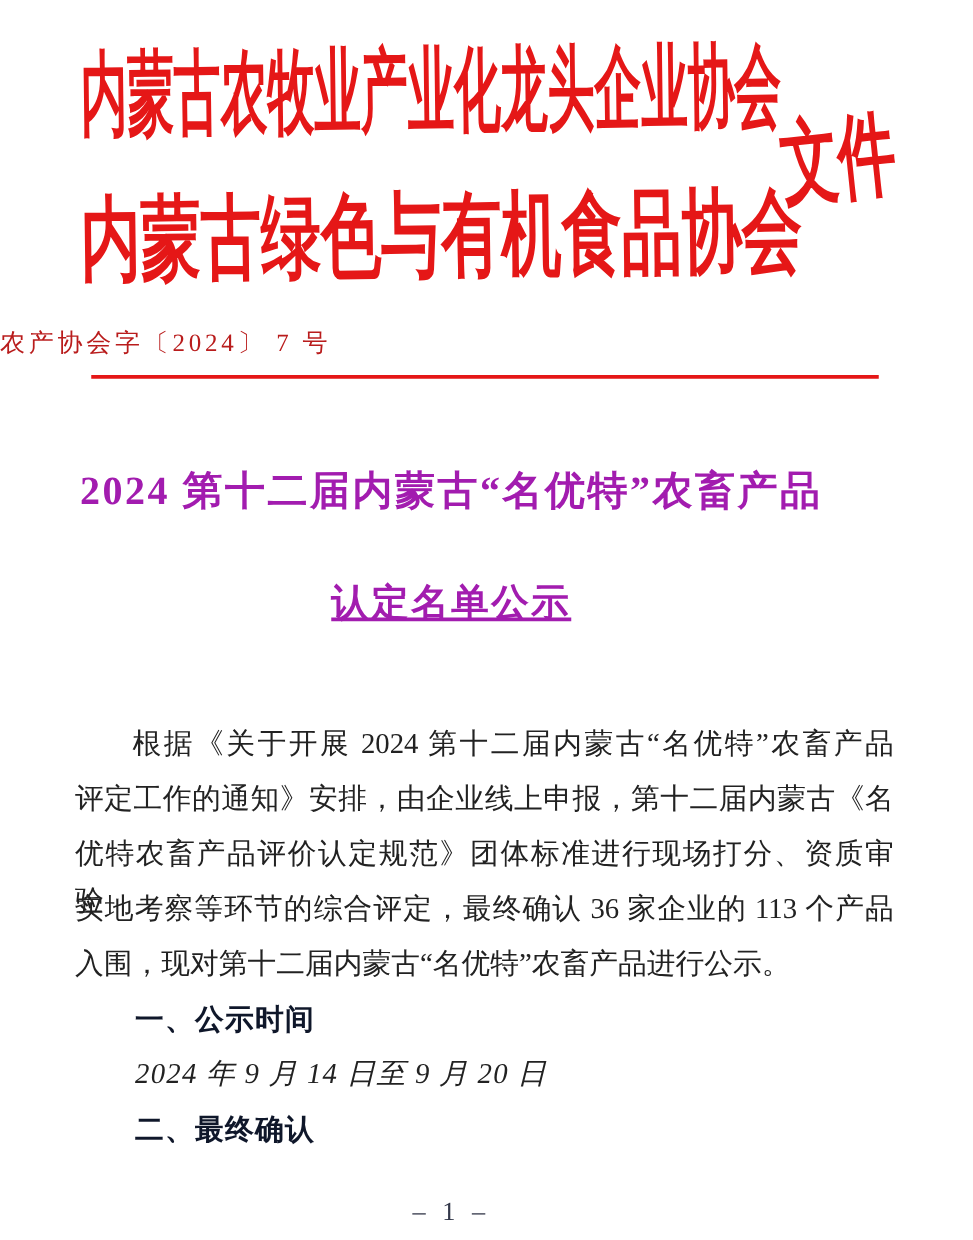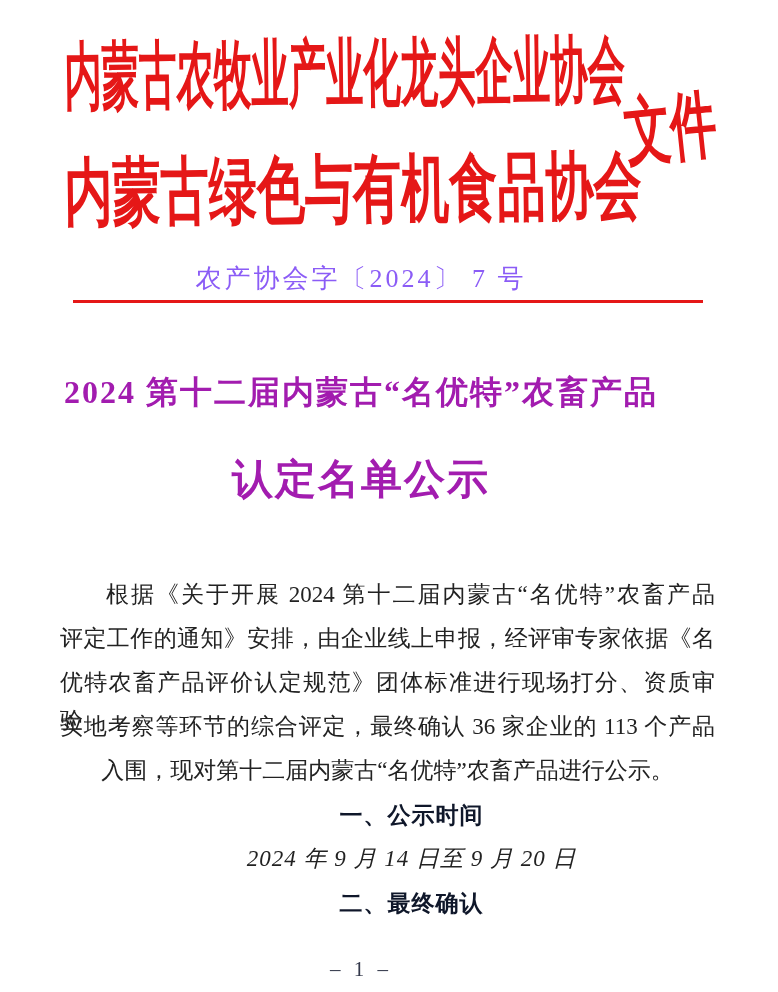--- a/index.html
+++ b/index.html
@@ -14,40 +14,40 @@
     transform-origin:left top; font-family:"Liberation Serif", serif;
   }
   .org1 { top:40px;  transform:rotate(-0.7deg) scaleX(0.505); }
   .org2 { top:156px; transform:rotate(-0.7deg) scaleX(0.65); }
   .doc-label {
     position:absolute; left:621px; top:96px; color:#e51717; font-weight:bold;
     font-size:74px; line-height:1.0; white-space:nowrap;
     transform-origin:left top; transform:rotate(-6deg) scaleX(0.62);
   }
   .doc-no {
-    position:absolute; top:261px; left:0; width:100%; text-align:center;
-    font-size:26px; letter-spacing:3px; color:#8b5cf6;
+    position:absolute; top:261px; left:0; width:100%; text-align:left;
+    font-size:20px; letter-spacing:3px; color:#b91c1c;
   }
   .red-rule {
     position:absolute; top:300px; left:73px; width:630px; height:3px;
     background:#e51717;
   }
   
   .title {
     position:absolute; left:0; width:100%; text-align:center;
     font-weight:bold; color:#a21caf;
   }
   .title1 { top:371px; font-size:32px; letter-spacing:2px; }
-  .title2 { top:452px; font-size:41px; letter-spacing:2px; }
+  .title2 { top:462px; font-size:30px; letter-spacing:2px;text-decoration:underline; }
   
   .body-block {
     position:absolute; top:576px; left:60px; width:655px;
     font-size:23px; color:#222222;
   }
-  .bline { height:44px; line-height:38px;text-align:center; }
+  .bline { height:44px; line-height:38px; }
   .jfull { text-align:justify; text-align-last:justify; }
   .indent { text-indent:46px; }
   .bheading {
     font-weight:bold; padding-left:48px; color:#0f172a;
     font-family:"Liberation Sans", sans-serif; letter-spacing:1px;
   }
   .bdate { padding-left:48px; letter-spacing:1px;font-style:italic; }
   
   .page-footer {
     position:absolute; top:957px; left:0; width:100%; text-align:center;
@@ -68,21 +68,21 @@
   <div class="doc-no">农产协会字〔2024〕 7 号</div>
 
   <div class="red-rule"></div>
 
   <div class="title title1">2024 第十二届内蒙古“名优特”农畜产品</div>
 
   <div class="title title2">认定名单公示</div>
 
   <div class="body-block">
     <div class="bline jfull indent">根据《关于开展 2024 第十二届内蒙古“名优特”农畜产品</div>
-    <div class="bline jfull">评定工作的通知》安排，由企业线上申报，经评审专家依据《名</div>
+    <div class="bline jfull">评定工作的通知》安排，由企业线上申报，第十二届内蒙古《名</div>
     <div class="bline jfull">优特农畜产品评价认定规范》团体标准进行现场打分、资质审验、</div>
     <div class="bline jfull">实地考察等环节的综合评定，最终确认 36 家企业的 113 个产品</div>
     <div class="bline">入围，现对第十二届内蒙古“名优特”农畜产品进行公示。</div>
 
     <div class="bline bheading">一、公示时间</div>
     <div class="bline bdate">2024 年 9 月 14 日至 9 月 20 日</div>
     <div class="bline bheading">二、最终确认</div>
   </div>
 
   <div class="page-footer">– 1 –</div>

